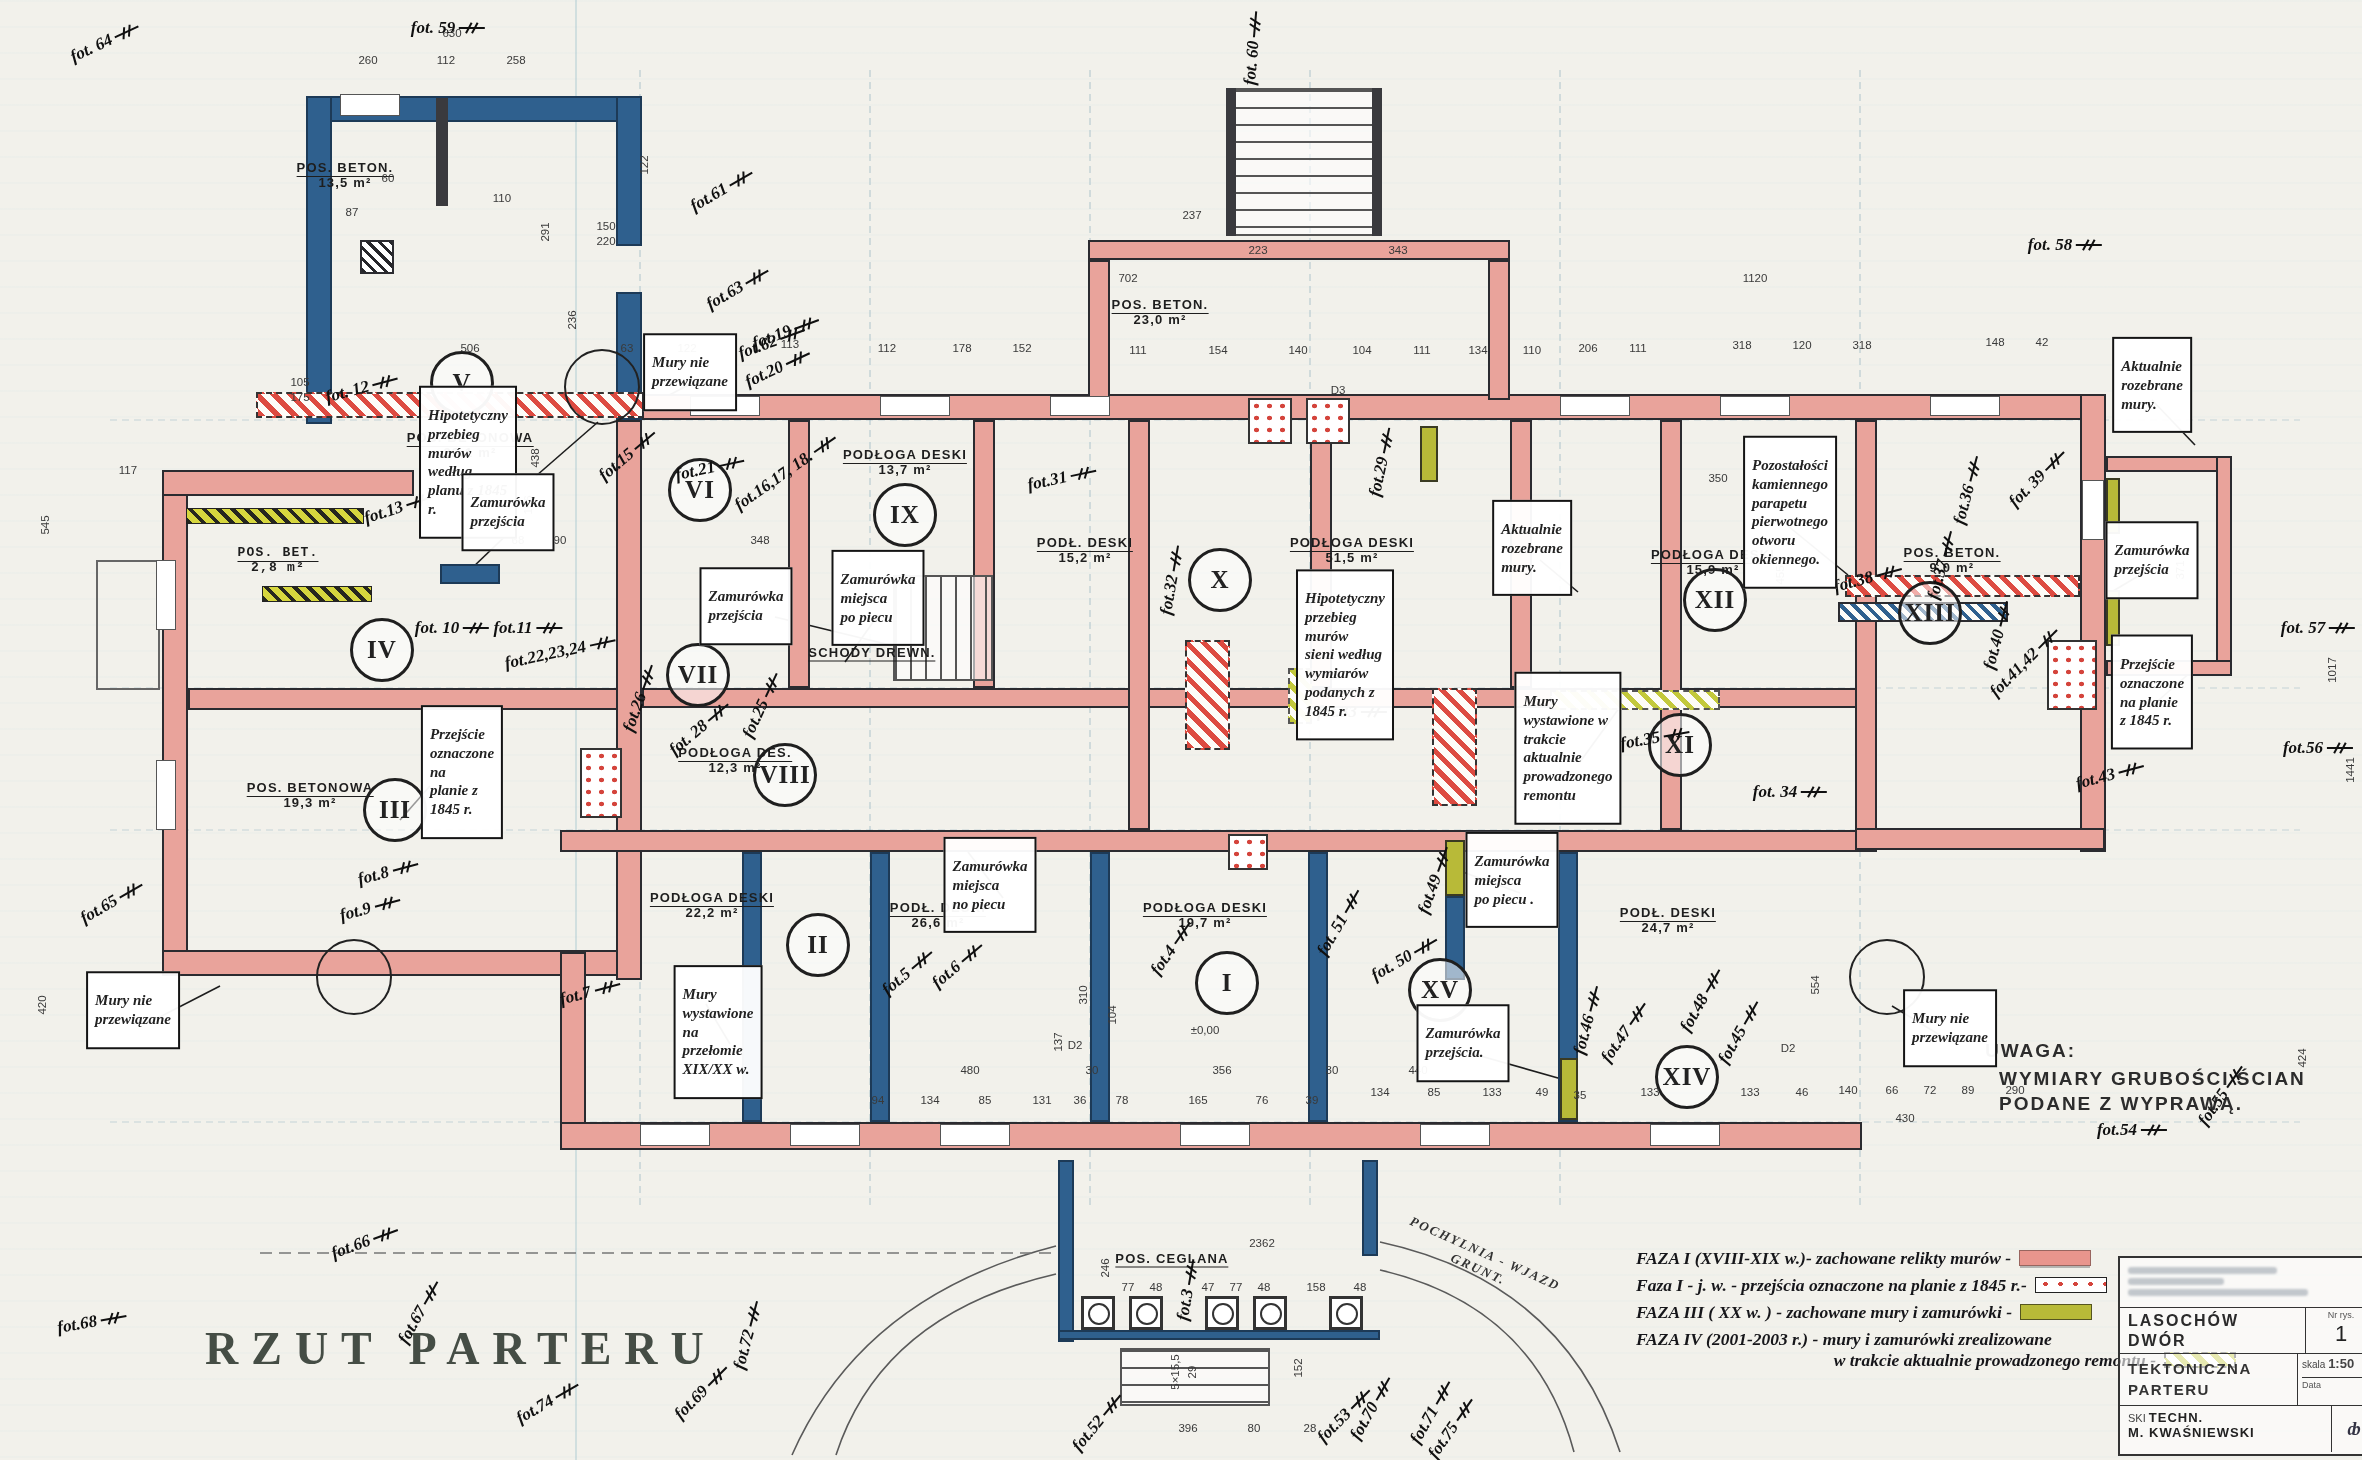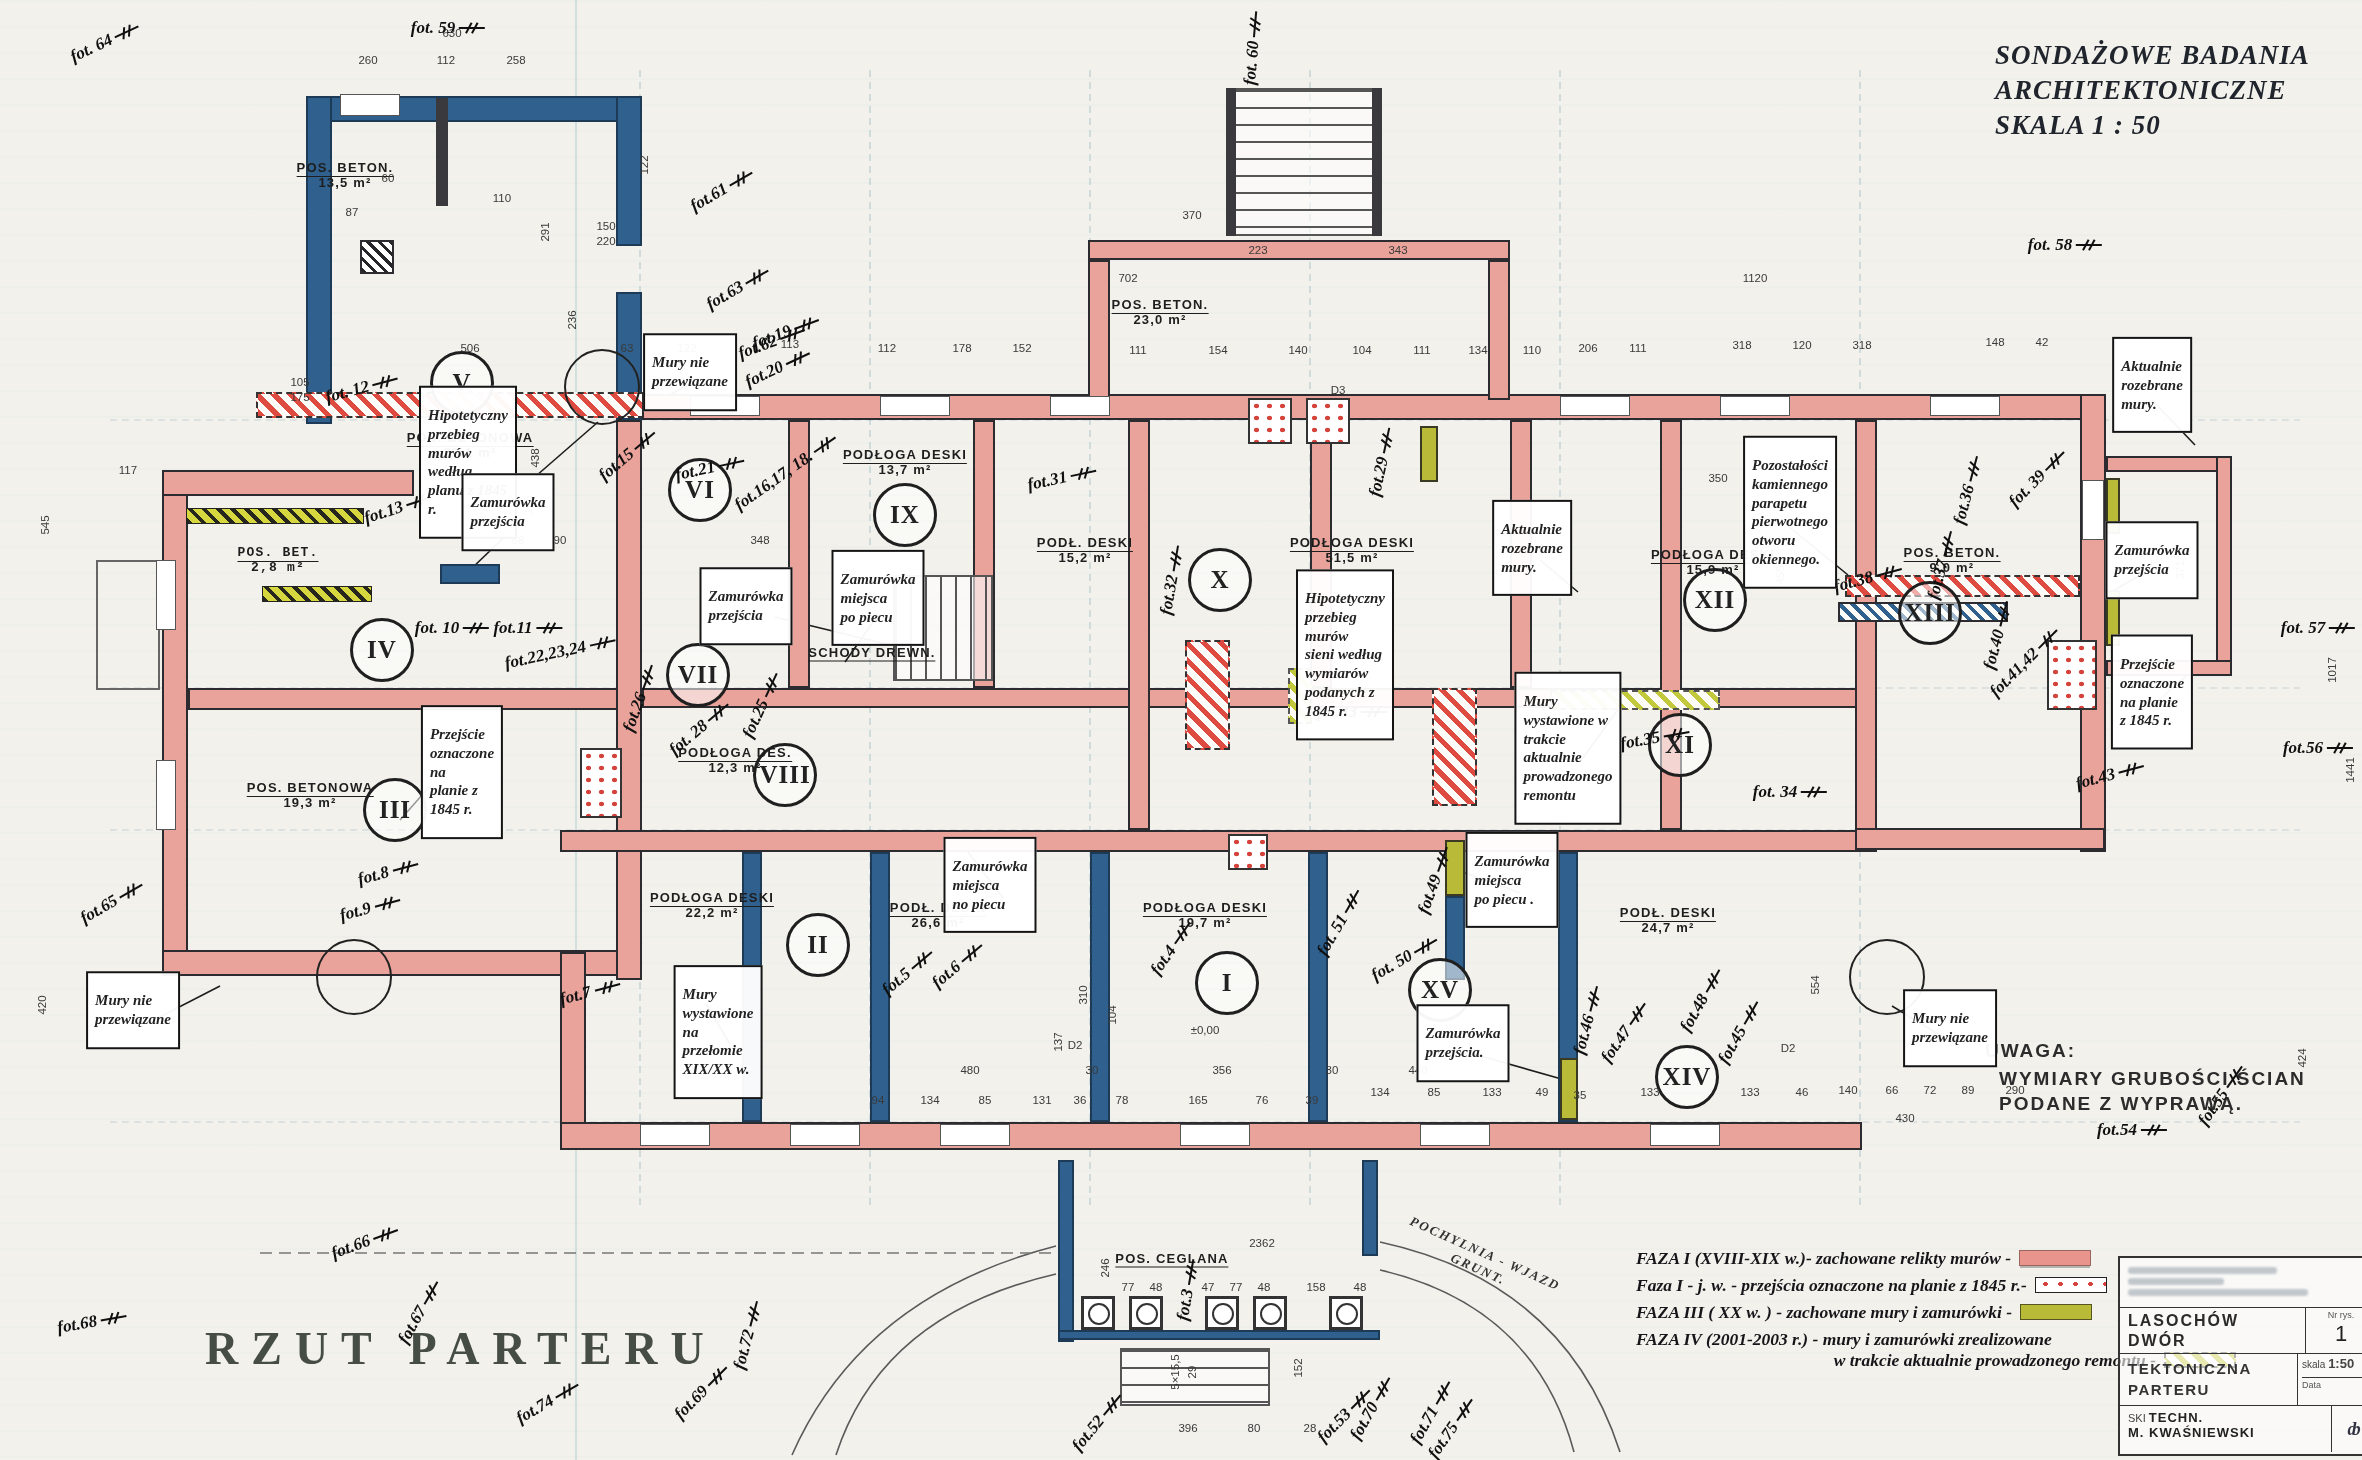--- a/index.html
+++ b/index.html
@@ -568,21 +568,21 @@
       <div class="dim" style="left: 1532px; top: 350px;">110</div>
       <div class="dim" style="left: 1588px; top: 348px;">206</div>
       <div class="dim" style="left: 1638px; top: 348px;">111</div>
       <div class="dim" style="left: 1742px; top: 345px;">318</div>
       <div class="dim" style="left: 1802px; top: 345px;">120</div>
       <div class="dim" style="left: 1862px; top: 345px;">318</div>
       <div class="dim" style="left: 1995px; top: 342px;">148</div>
       <div class="dim" style="left: 2042px; top: 342px;">42</div>
       <div class="dim" style="left: 1755px; top: 278px;">1120</div>
       <div class="dim" style="left: 1128px; top: 278px;">702</div>
-      <div class="dim" style="left: 1192px; top: 215px;">370</div>
+      <div class="dim" style="left: 1192px; top: 215px;">237</div>
       <div class="dim" style="left: 1258px; top: 250px;">223</div>
       <div class="dim" style="left: 1398px; top: 250px;">343</div>
       <div class="dim" style="left: 502px; top: 198px;">110</div>
       <div class="dim" style="left: 388px; top: 178px;">60</div>
       <div class="dim" style="left: 352px; top: 212px;">87</div>
       <div class="dim" style="left: 545px; top: 232px; --r: -90deg;">291</div>
       <div class="dim" style="left: 644px; top: 165px; --r: -90deg;">122</div>
       <div class="dim" style="left: 606px; top: 226px;">150</div>
       <div class="dim" style="left: 606px; top: 241px;">220</div>
       <div class="dim" style="left: 45px; top: 525px; --r: -90deg;">545</div>
@@ -647,25 +647,20 @@
       <div class="dim" style="left: 1316px; top: 1287px;">158</div>
       <div class="dim" style="left: 1360px; top: 1287px;">48</div>
       <div class="dim" style="left: 1175px; top: 1372px; --r: -90deg;">5×15,5</div>
       <div class="dim" style="left: 1192px; top: 1372px; --r: -90deg;">29</div>
       <div class="dim" style="left: 1298px; top: 1368px; --r: -90deg;">152</div>
       <div class="dim" style="left: 1188px; top: 1428px;">396</div>
       <div class="dim" style="left: 1254px; top: 1428px;">80</div>
       <div class="dim" style="left: 1310px; top: 1428px;">28</div>
     </div>
 
-  <div class="hdr">
-    <div>SONDAŻOWE  BADANIA</div>
-    <div>ARCHITEKTONICZNE</div>
-    <div>SKALA   1 : 50</div>
-  </div>
 
   <div class="stencil">RZUT  PARTERU</div>
 
   <div class="note">
     <div class="nt">UWAGA:</div>
     <div class="n2">WYMIARY GRUBOŚCI ŚCIAN</div>
     <div class="n2">PODANE Z WYPRAWĄ.</div>
   </div>
 
   <div class="arcLabel">

